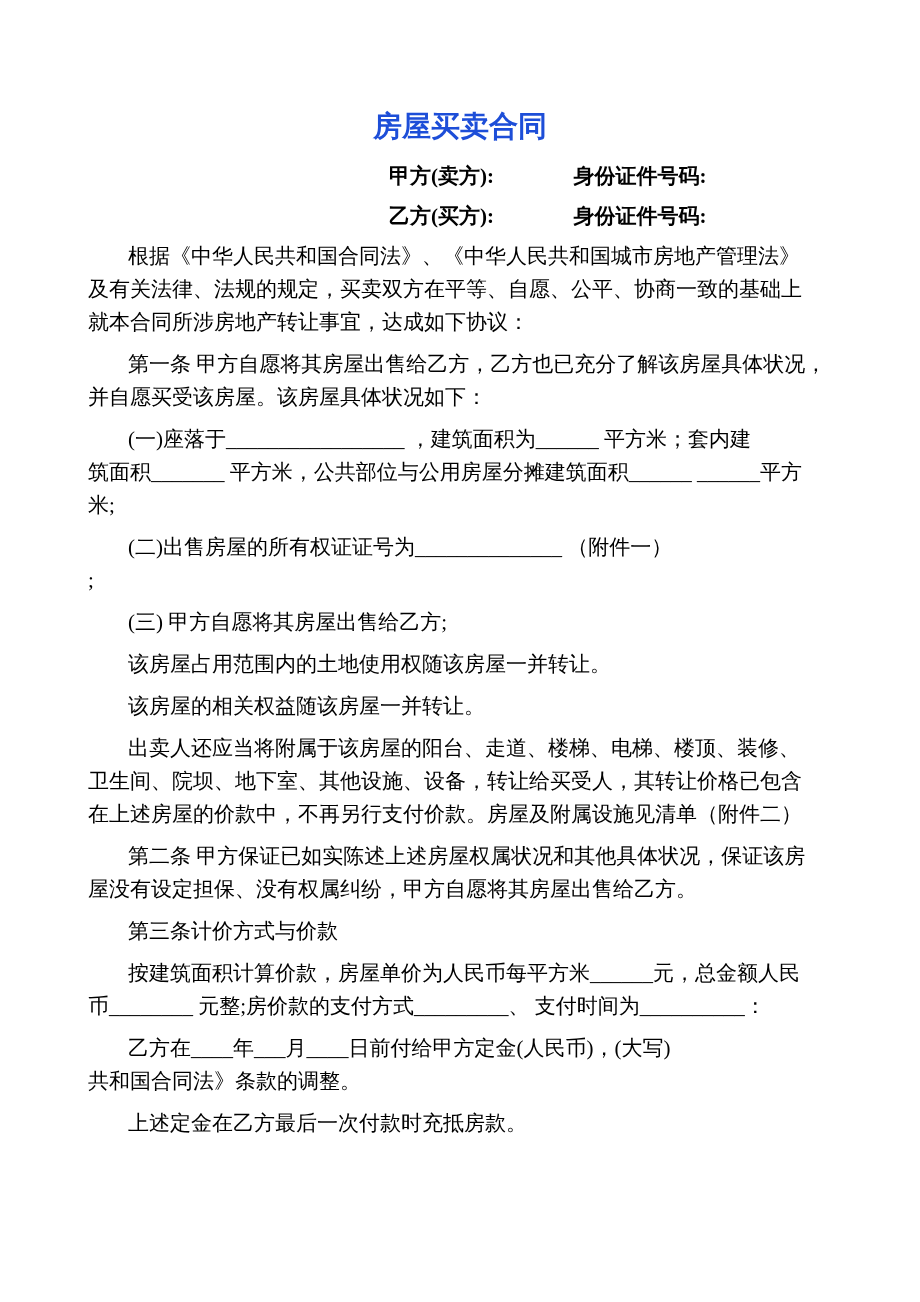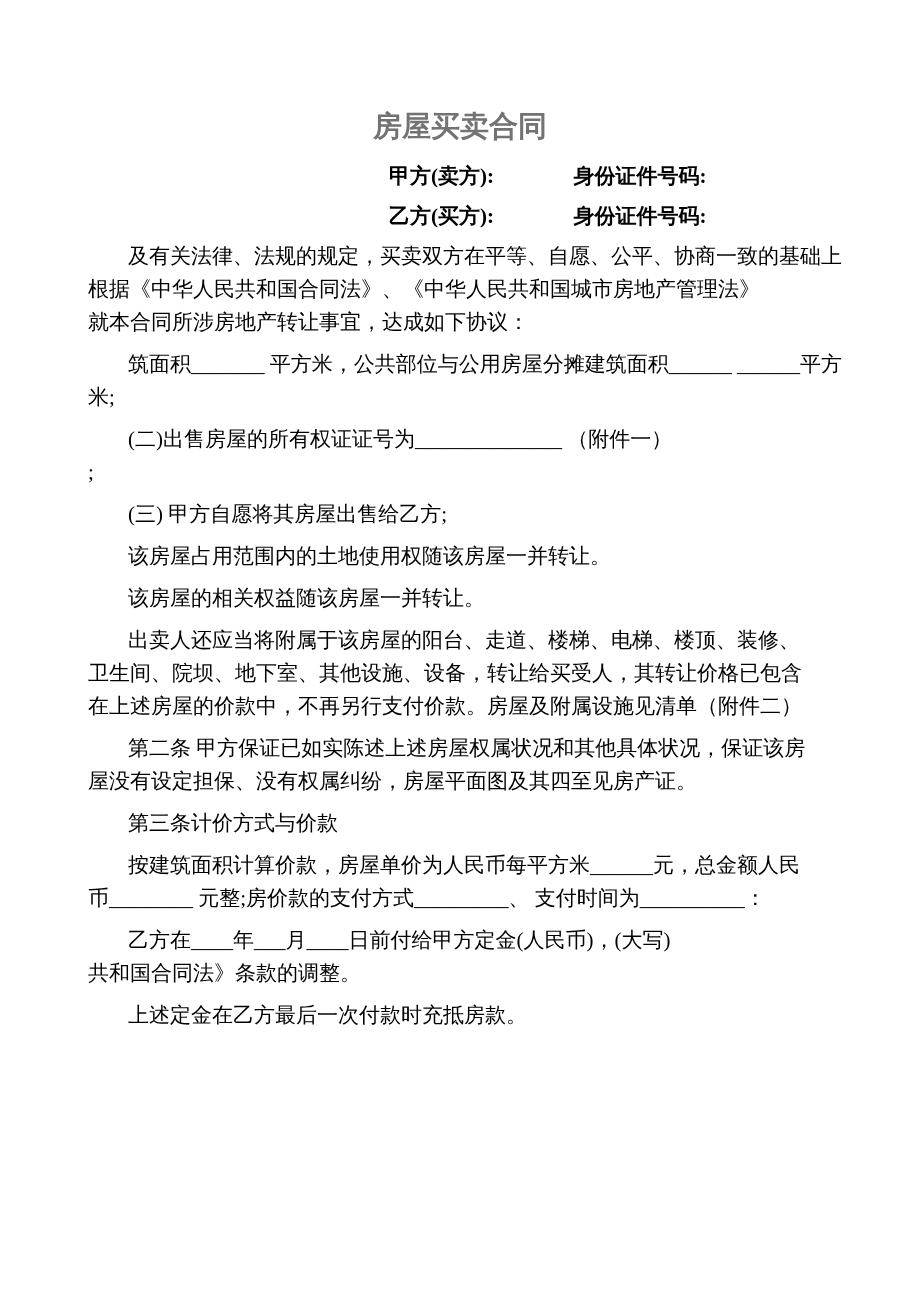--- a/index.html
+++ b/index.html
@@ -49,35 +49,40 @@
     white-space: pre;
   }
   .para .line:first-child {
     padding-left: 40px;
   }
 </style>
 </head>
 <body>
 
 <div class="page">
-  <h1 class="doc-title" style="color: #737373;">房屋买卖合同</h1>
+  <h1 class="doc-title" style="color: #1d4ed8;">房屋买卖合同</h1>
 
   <div id="parties">
   <p class="party"><span class="left">甲方(卖方):</span><span class="right">身份证件号码:</span></p>
 
   <p class="party"><span class="left">乙方(买方):</span><span class="right">身份证件号码:</span></p>
 </div>
 
   <div id="paragraphs">
       <div class="para">
+        <div class="line">根据《中华人民共和国合同法》、《中华人民共和国城市房地产管理法》</div>
         <div class="line">及有关法律、法规的规定，买卖双方在平等、自愿、公平、协商一致的基础上</div>
-        <div class="line">根据《中华人民共和国合同法》、《中华人民共和国城市房地产管理法》</div>
         <div class="line">就本合同所涉房地产转让事宜，达成如下协议：</div>
       </div>
       <div class="para">
+        <div class="line">第一条 甲方自愿将其房屋出售给乙方，乙方也已充分了解该房屋具体状况，</div>
+        <div class="line">并自愿买受该房屋。该房屋具体状况如下：</div>
+      </div>
+      <div class="para">
+        <div class="line">(一)座落于_________________ ，建筑面积为______ 平方米；套内建</div>
         <div class="line">筑面积_______ 平方米，公共部位与公用房屋分摊建筑面积______ ______平方</div>
         <div class="line">米;</div>
       </div>
       <div class="para">
         <div class="line">(二)出售房屋的所有权证证号为______________ （附件一）</div>
         <div class="line">;</div>
       </div>
       <div class="para">
         <div class="line">(三) 甲方自愿将其房屋出售给乙方;</div>
       </div>
@@ -87,21 +92,21 @@
       <div class="para">
         <div class="line">该房屋的相关权益随该房屋一并转让。</div>
       </div>
       <div class="para">
         <div class="line">出卖人还应当将附属于该房屋的阳台、走道、楼梯、电梯、楼顶、装修、</div>
         <div class="line">卫生间、院坝、地下室、其他设施、设备，转让给买受人，其转让价格已包含</div>
         <div class="line">在上述房屋的价款中，不再另行支付价款。房屋及附属设施见清单（附件二）</div>
       </div>
       <div class="para">
         <div class="line">第二条 甲方保证已如实陈述上述房屋权属状况和其他具体状况，保证该房</div>
-        <div class="line">屋没有设定担保、没有权属纠纷，房屋平面图及其四至见房产证。</div>
+        <div class="line">屋没有设定担保、没有权属纠纷，甲方自愿将其房屋出售给乙方。</div>
       </div>
       <div class="para">
         <div class="line">第三条计价方式与价款</div>
       </div>
       <div class="para">
         <div class="line">按建筑面积计算价款，房屋单价为人民币每平方米______元，总金额人民</div>
         <div class="line">币________ 元整;房价款的支付方式_________、 支付时间为__________：</div>
       </div>
       <div class="para">
         <div class="line">乙方在____年___月____日前付给甲方定金(人民币)，(大写)</div>

